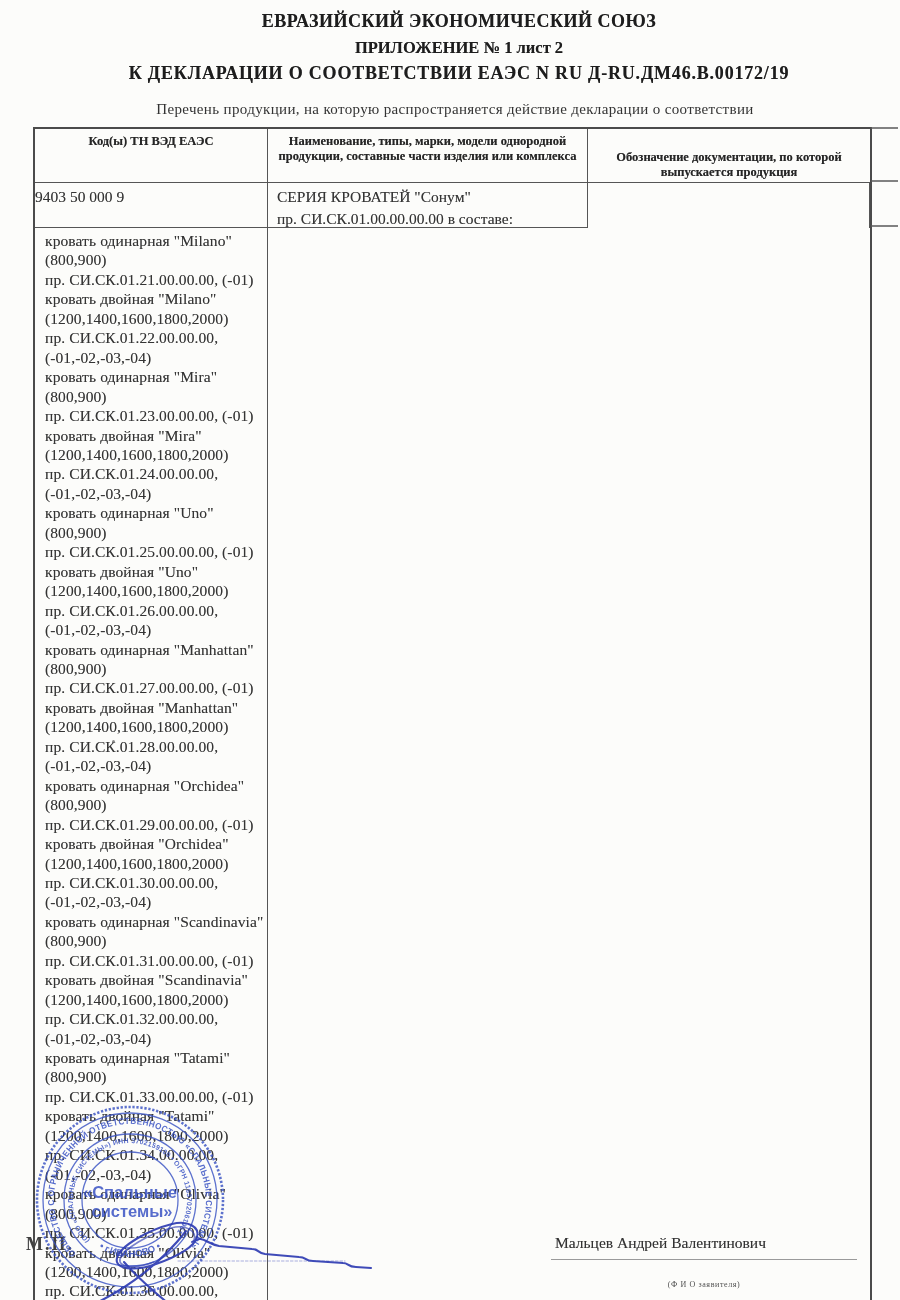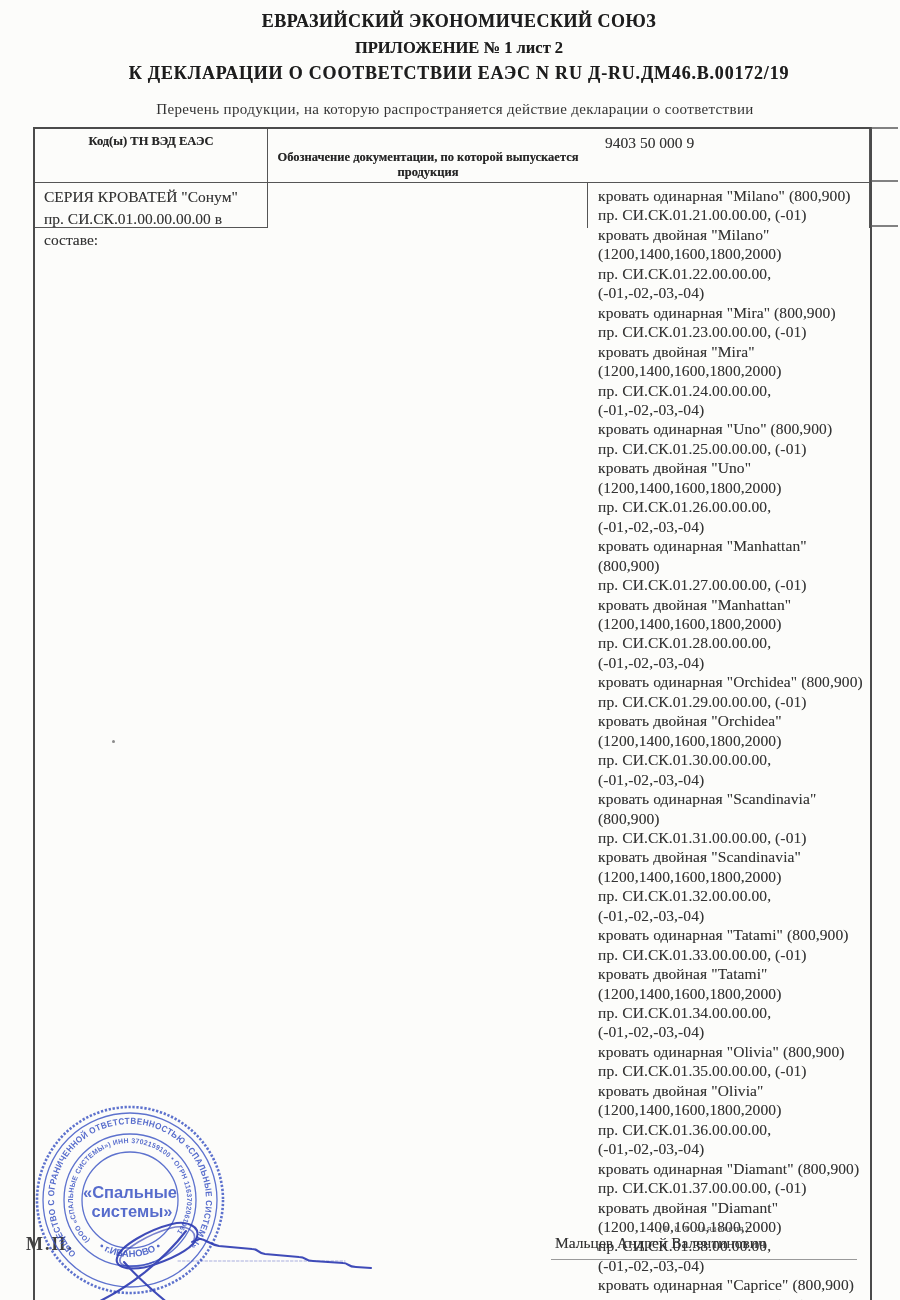--- a/index.html
+++ b/index.html
@@ -20,52 +20,53 @@
          display:grid; grid-template-columns:233px 320px 1fr;
          grid-template-rows:54px 45px 1fr; }
   .cell { border-right:1.6px solid #555; border-bottom:1.6px solid #555;
           box-sizing:border-box; overflow:visible; }
   .c3 { border-right:none;margin-top:16px; }
   .rlast { border-bottom:none; }
   .th { font-weight:bold; font-size:12.5px; line-height:15.3px; text-align:center;
         padding:5px 6px 0 6px; color:#262626; text-shadow:0 0 0.3px rgba(40,40,40,.5); }
   .body-cell { font-size:15.5px; color:#343434; text-shadow:0 0 0.35px rgba(50,50,50,.4); }
   .r1c { line-height:21.5px; padding:3px 2px 0 9px; }
-  .r1c.code { padding-left:17px;font-family:Liberation Serif, serif; }
+  .r1c.code { padding-left:0;font-family:Liberation Serif, serif; }
   .docwrap { width:298px; line-height:22.5px; }
   .pre { white-space:pre-line; }
   #product-list { line-height:19.45px; padding:3px 0 0 10px; letter-spacing:.1px; }
 
   
   .hext { height:1.6px; background:#585858; left:871px; width:27px; opacity:.75; }
 
   
   #mp { left:26px; top:1234px; font-size:18px; font-weight:600; letter-spacing:2px; color:#404040; }
   #appl-name { left:555px; top:1234px; width:300px; text-align:left; font-size:15.5px; color:#333;
                text-shadow:0 0 0.35px rgba(50,50,50,.4); }
   #appl-line { left:551px; top:1259px; width:306px; border-top:1px solid #9a9a9a; }
-  #appl-cap { left:551px; top:1224px; width:306px; text-align:center; font-size:8px;
-              color:#4f4f4f; letter-spacing:.6px;font-family:Liberation Mono, monospace; }
+  #appl-cap { left:551px; top:1280px; width:306px; text-align:center; font-size:8px;
+              color:#4f4f4f; letter-spacing:.6px; }
 
   #speckle { left:112px; top:740px; width:3px; height:3px; border-radius:50%;
              background:#6e6e6e; opacity:.8; }
 
   #stamp { left:30px; top:1100px; filter:blur(.35px); }
   #signature { left:0; top:0; pointer-events:none; }
 </style>
 </head>
 <body>
 
 <div class="abs ttl" id="t1">ЕВРАЗИЙСКИЙ ЭКОНОМИЧЕСКИЙ СОЮЗ</div>
 <div class="abs ttl" id="t2">ПРИЛОЖЕНИЕ № 1 лист 2</div>
 <div class="abs ttl" id="t3">К ДЕКЛАРАЦИИ О СООТВЕТСТВИИ ЕАЭС N RU Д-RU.ДМ46.В.00172/19</div>
 <div class="abs" id="subtitle">Перечень продукции, на которую распространяется действие декларации о соответствии</div>
 
 <div class="abs" id="tbl">
   <div class="cell c1 th">Код(ы) ТН ВЭД ЕАЭС</div>
+  <div class="cell c2 th">Наименование, типы, марки, модели однородной продукции, составные части изделия или комплекса</div>
   <div class="cell c3 th">Обозначение документации, по которой выпускается продукция</div>
 
   <div class="cell c1 body-cell r1c code">9403 50 000 9</div>
   <div class="cell c2 body-cell r1c pre">СЕРИЯ КРОВАТЕЙ "Сонум"
 пр. СИ.СК.01.00.00.00.00 в составе:</div>
 
   <div class="cell c1 rlast"></div>
   <div class="cell c2 rlast body-cell pre" id="product-list">кровать одинарная "Milano" (800,900)
 пр. СИ.СК.01.21.00.00.00, (-01)
 кровать двойная "Milano"

